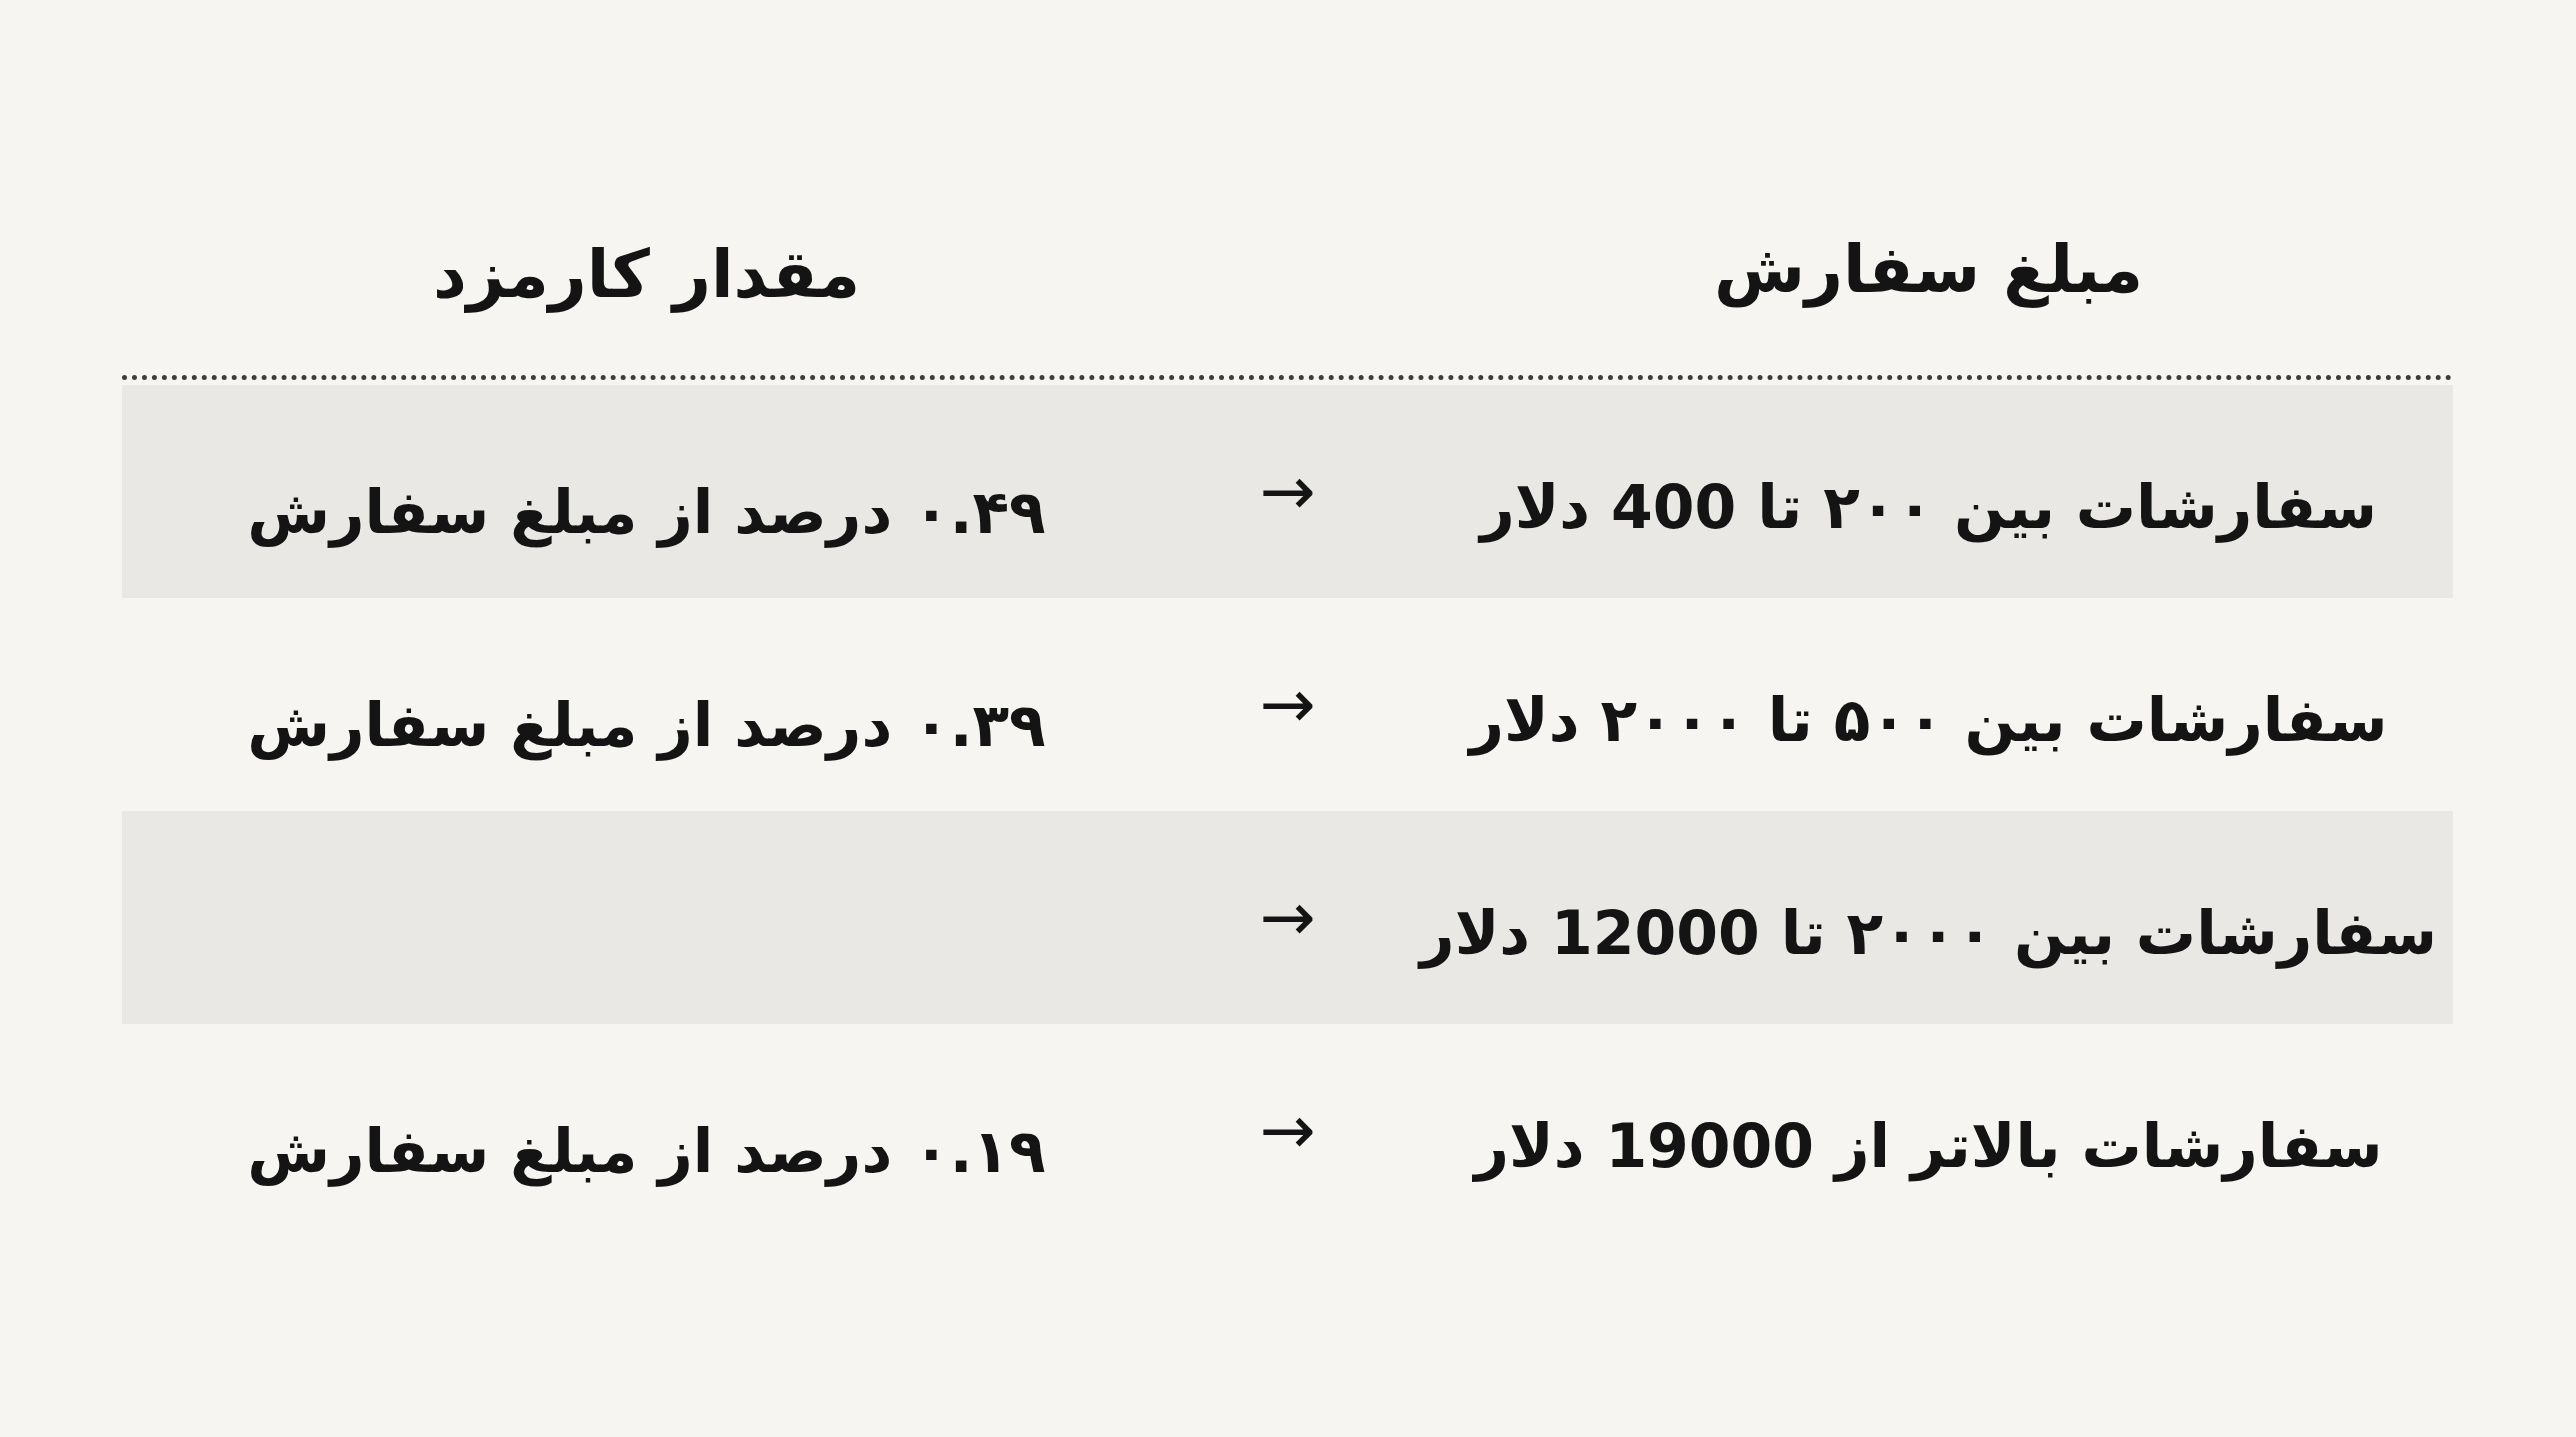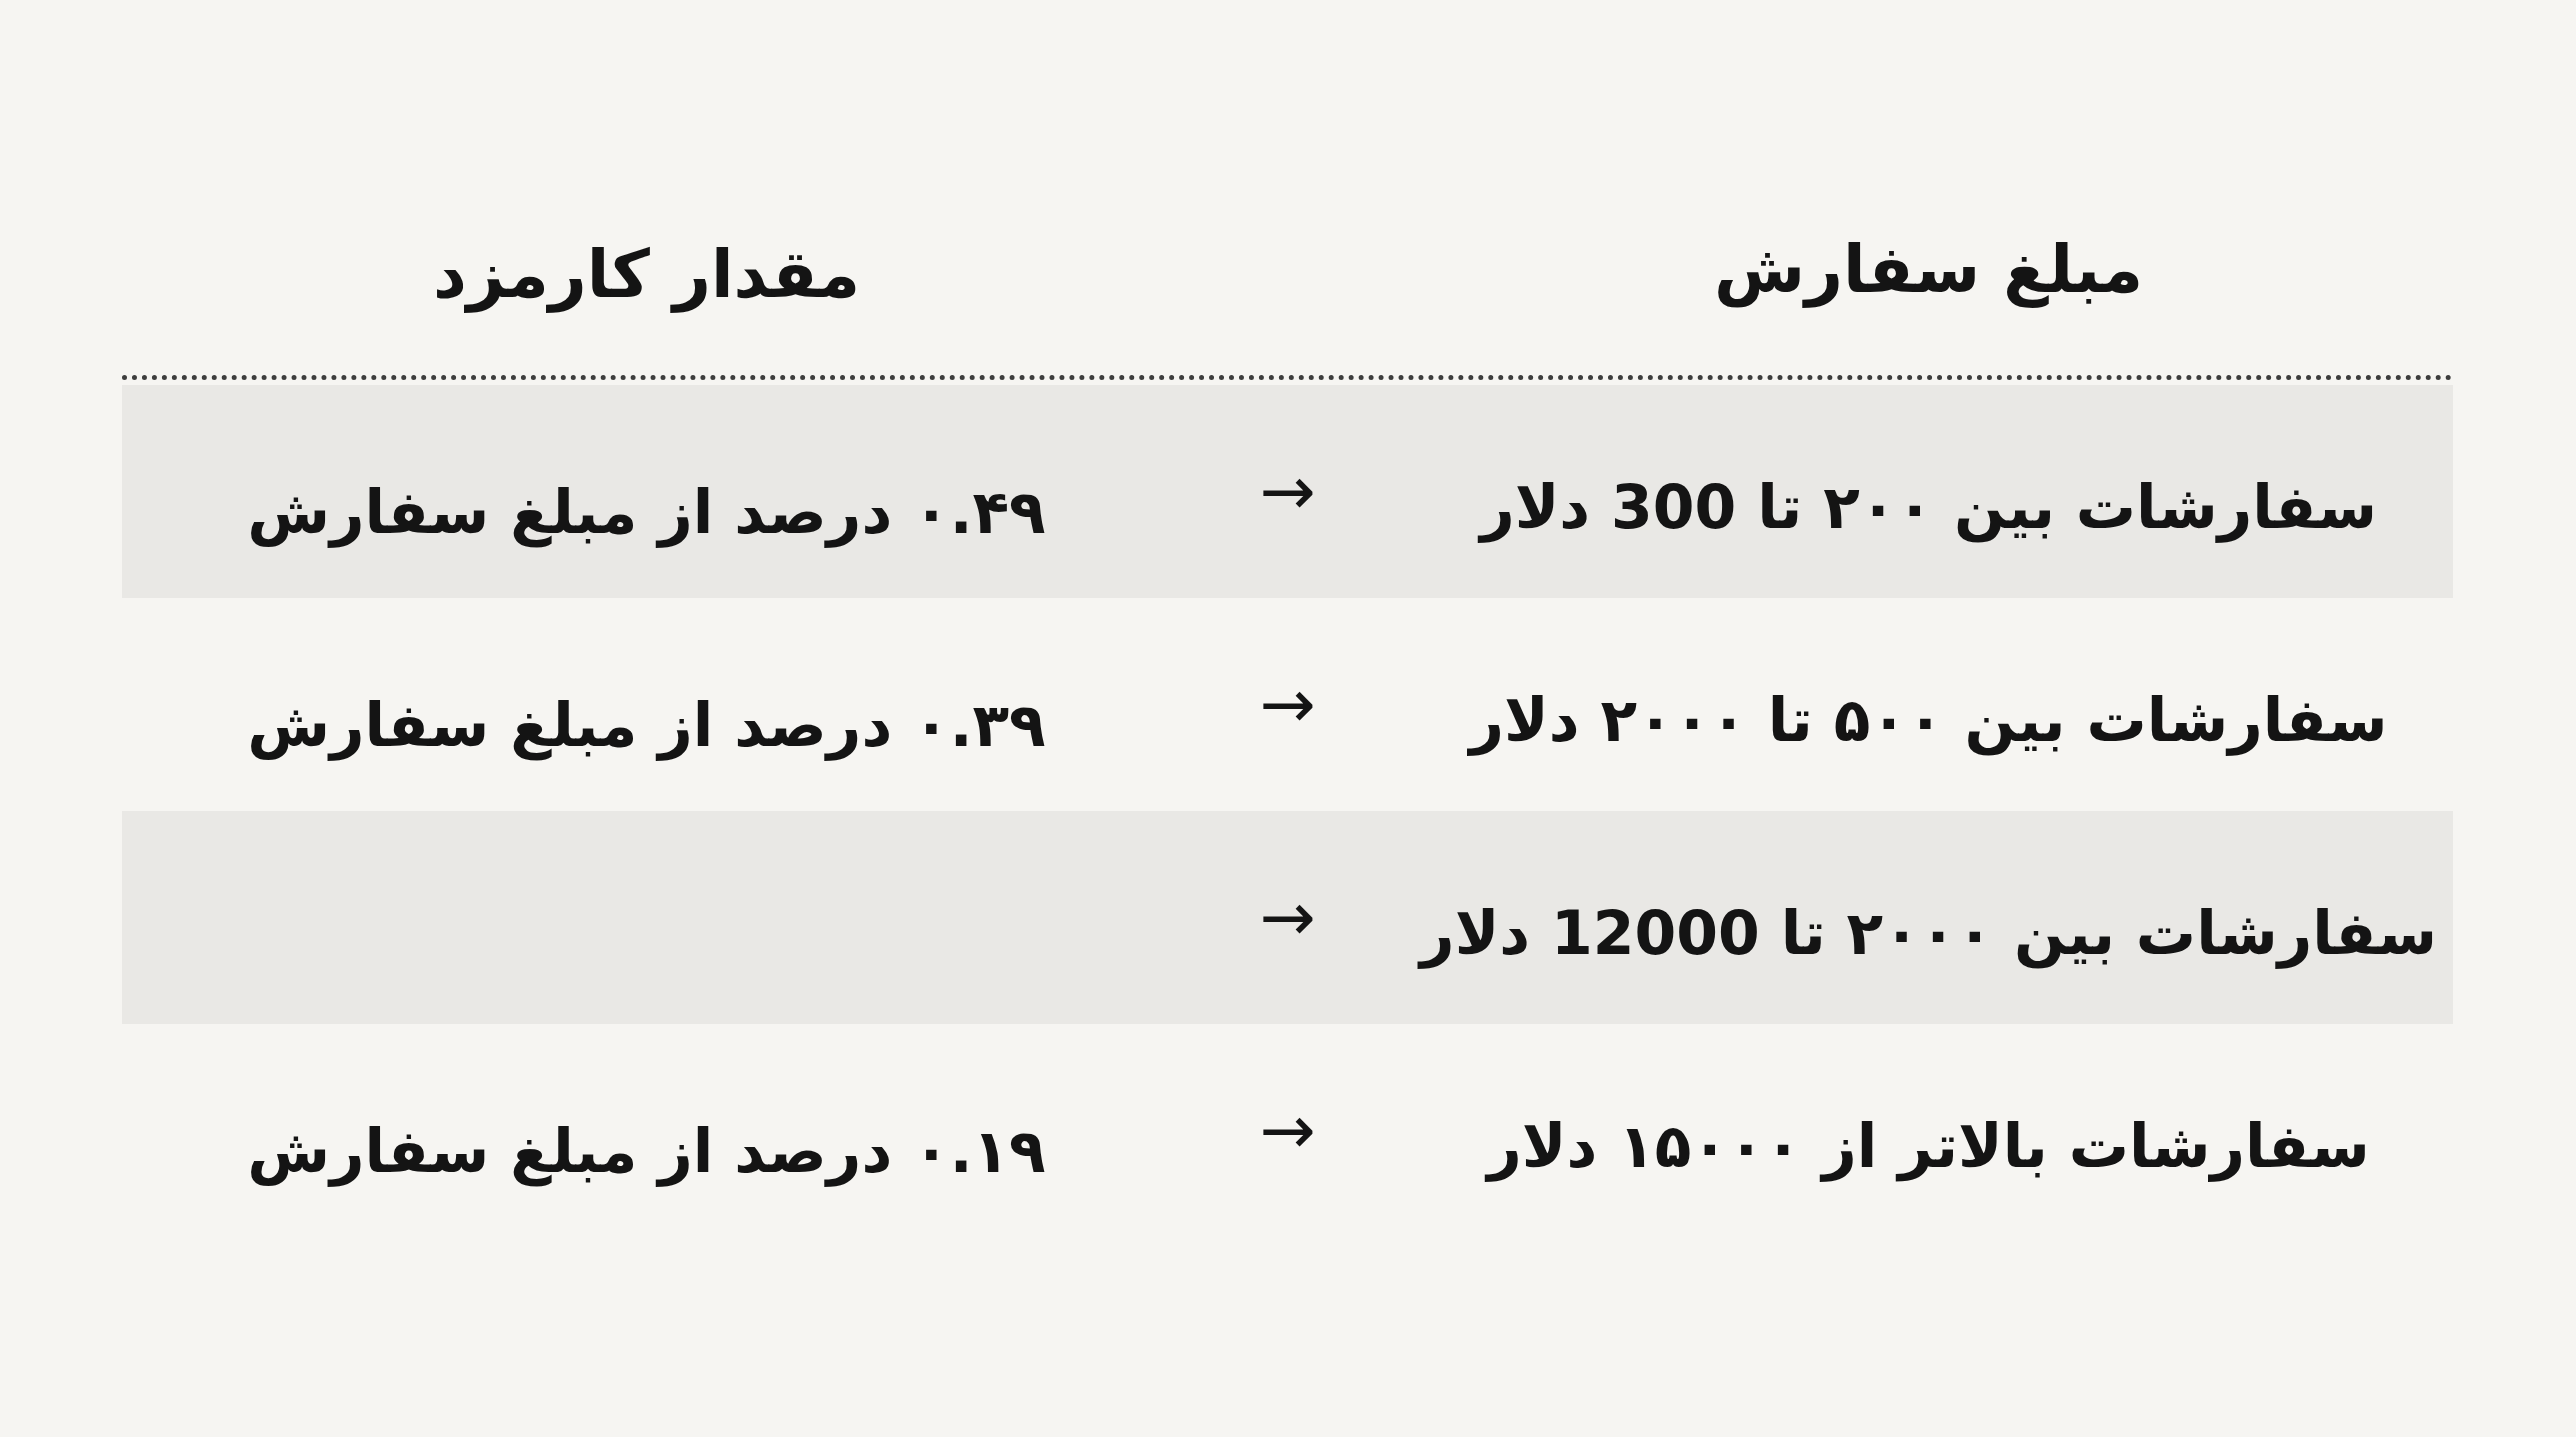--- a/index.html
+++ b/index.html
@@ -59,38 +59,38 @@
 
     <div class="head-row">
       <div class="col-amount">مبلغ سفارش</div>
       <div class="col-arrow"></div>
       <div class="col-fee">مقدار کارمزد</div>
     </div>
 
     <div class="rows">
 
       <div class="row">
-        <div class="col-amount">سفارشات بین ۲۰۰ تا 300 دلار</div>
+        <div class="col-amount">سفارشات بین ۲۰۰ تا 400 دلار</div>
         <div class="col-arrow arrow-glyph">→</div>
         <div class="col-fee">۰.۴۹ درصد از مبلغ سفارش</div>
       </div>
 
       <div class="row">
         <div class="col-amount">سفارشات بین ۵۰۰ تا ۲۰۰۰ دلار</div>
         <div class="col-arrow arrow-glyph">→</div>
         <div class="col-fee">۰.۳۹ درصد از مبلغ سفارش</div>
       </div>
 
       <div class="row">
         <div class="col-amount">سفارشات بین ۲۰۰۰ تا 12000 دلار</div>
         <div class="col-arrow arrow-glyph">→</div>
       </div>
 
       <div class="row">
-        <div class="col-amount">سفارشات بالاتر از ۱۵۰۰۰ دلار</div>
+        <div class="col-amount">سفارشات بالاتر از 19000 دلار</div>
         <div class="col-arrow arrow-glyph">→</div>
         <div class="col-fee">۰.۱۹ درصد از مبلغ سفارش</div>
       </div>
 
     </div>
   </div>
 </div>
 
 
 </body></html>

